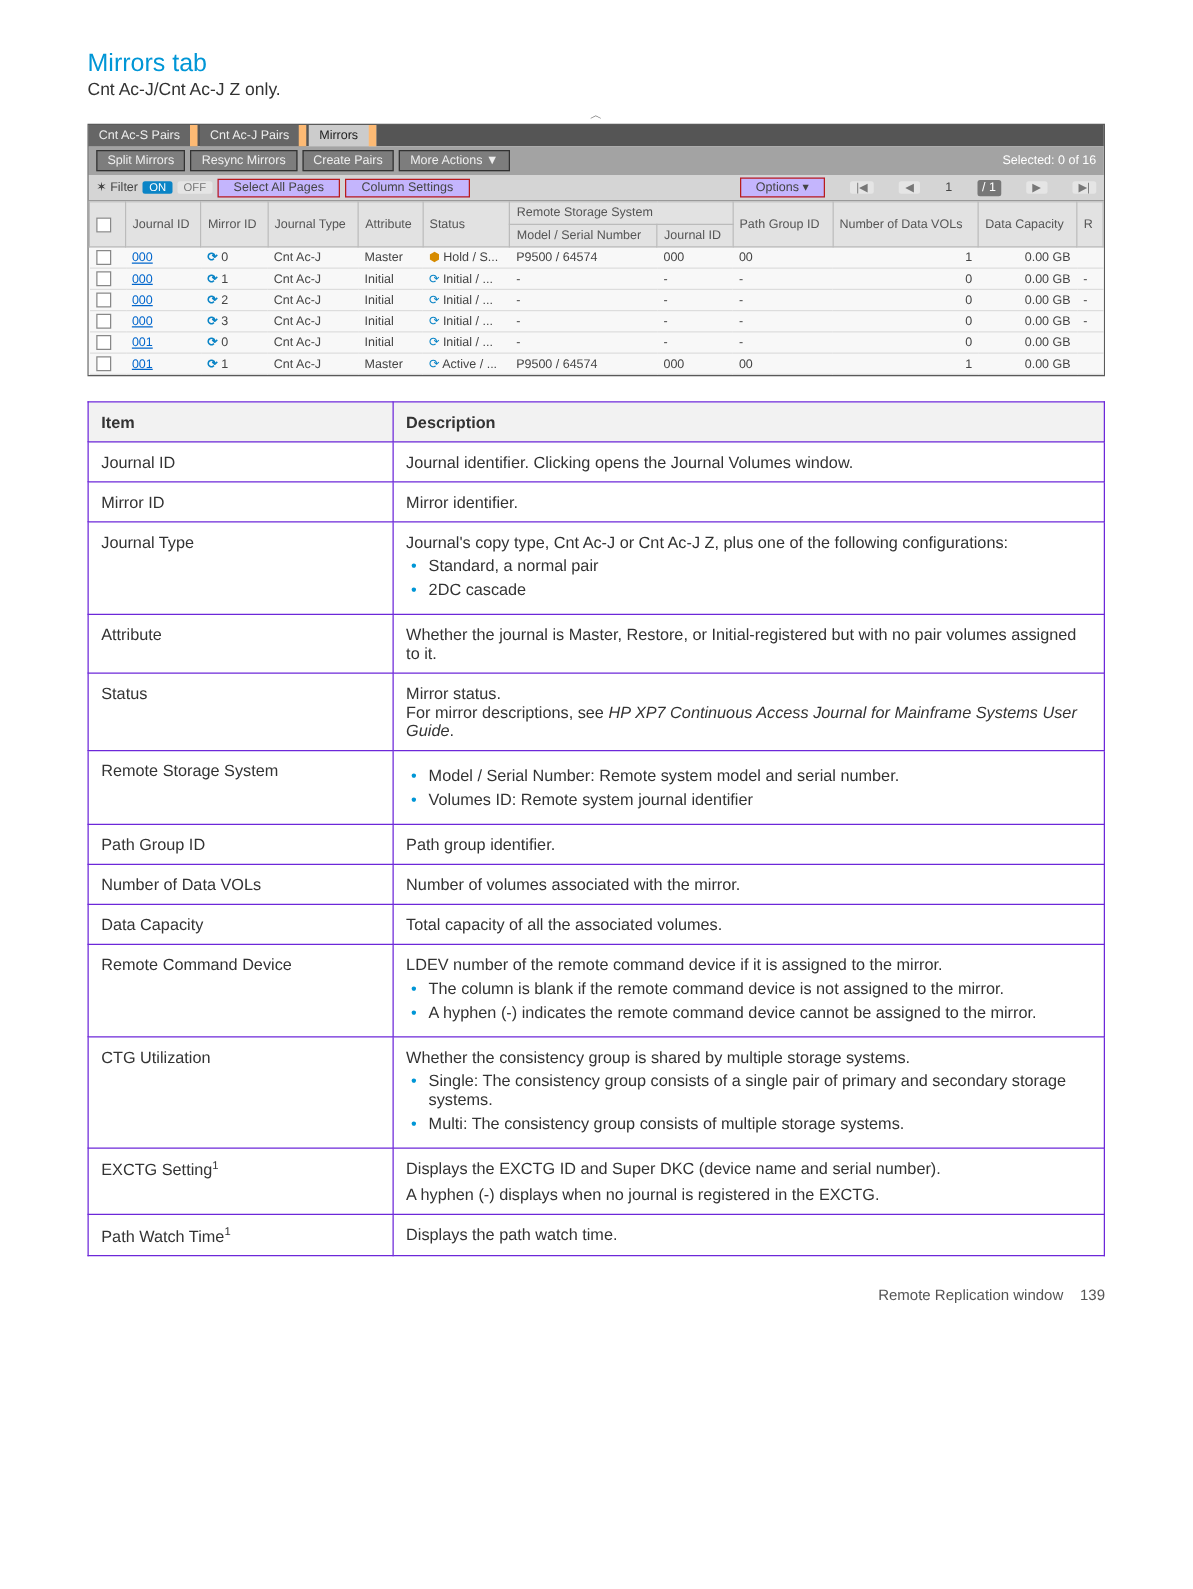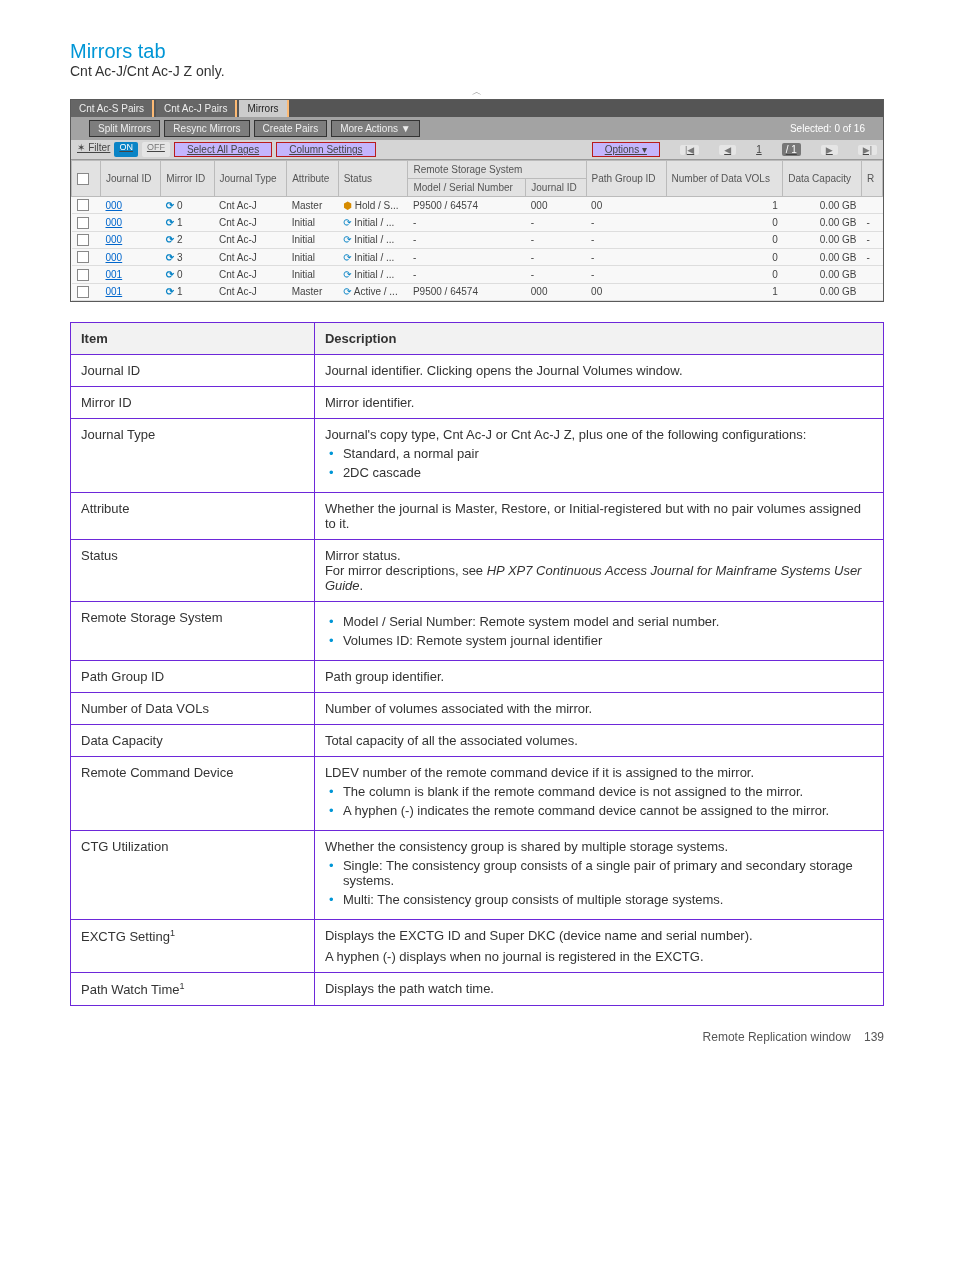--- a/index.html
+++ b/index.html
@@ -41,56 +41,56 @@
     display: flex;
     gap: 2px;
     background: #555;
     padding: 0;
   }
   .tabstrip .tab {
     background: #666;
     color: #eee;
     padding: 3px 8px;
     font-size: 10px;
-    border-right: 2px solid #fdba74;
+    border-right: 6px solid #fdba74;
     text-align: center;
   }
   .tabstrip .tab.active {
     background: #ccc;
     color: #222;
   }
   .toolbar {
     display: flex;
     align-items: center;
     background: #a3a3a3;
-    padding: 3px 18px;
+    padding: 3px 6px;
     color: #fff;
     gap: 4px;
   }
   .tb-btn {
     background: #7d7d7d;
     color: #eee;
     padding: 2px 8px;
     font-size: 10px;
     border: 1px solid #333;
   }
   .tb-selected {
     margin-left: auto;
     color: #fff;
     font-size: 10px;
   }
   .toolbar2 {
     display: flex;
+    align-items: center;
     background: #d5d5d5;
     padding: 2px 6px;
     gap: 4px;
     border-bottom: 1px solid #999;
     font-size: 10px;
     color: #444;
-    text-decoration: underline;
   }
   .pill-on {
     background: #0a84c6;
     color: #fff;
     padding: 0 5px;
     border-radius: 2px;
     font-size: 9px;
   }
   .pill-off {
     background: #e5e5e5;

